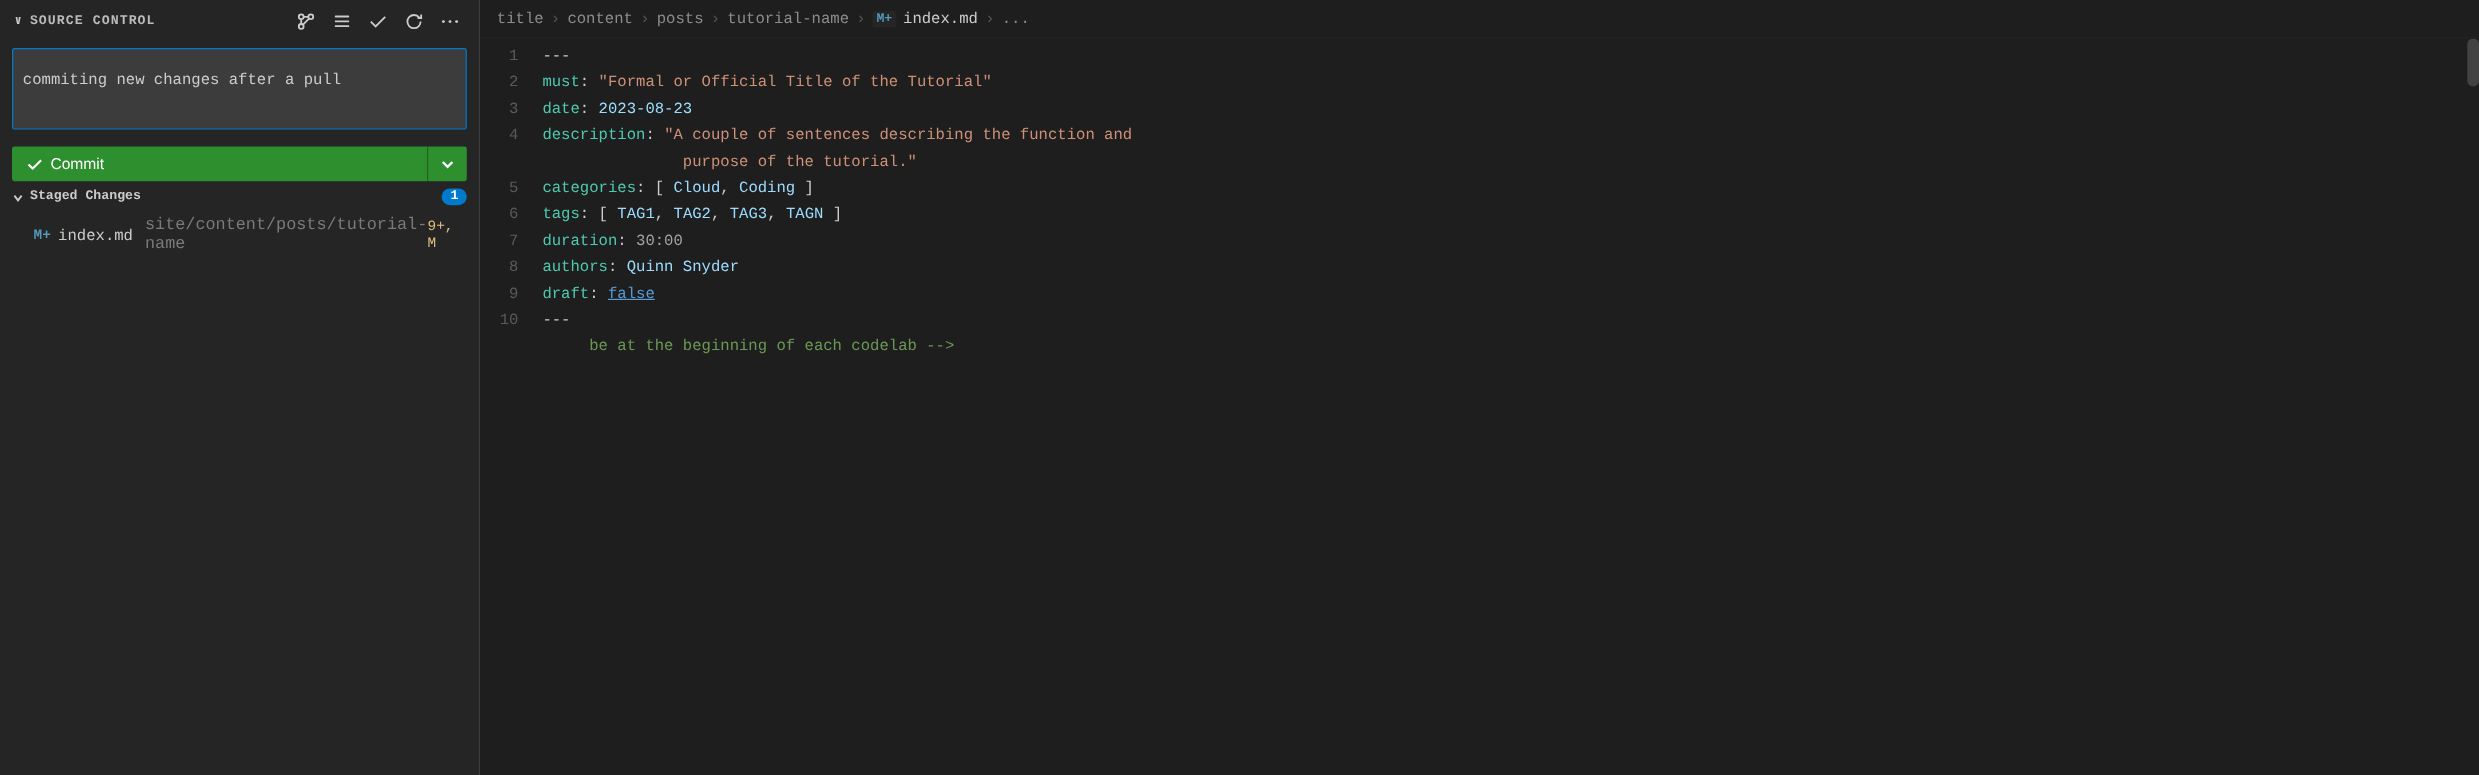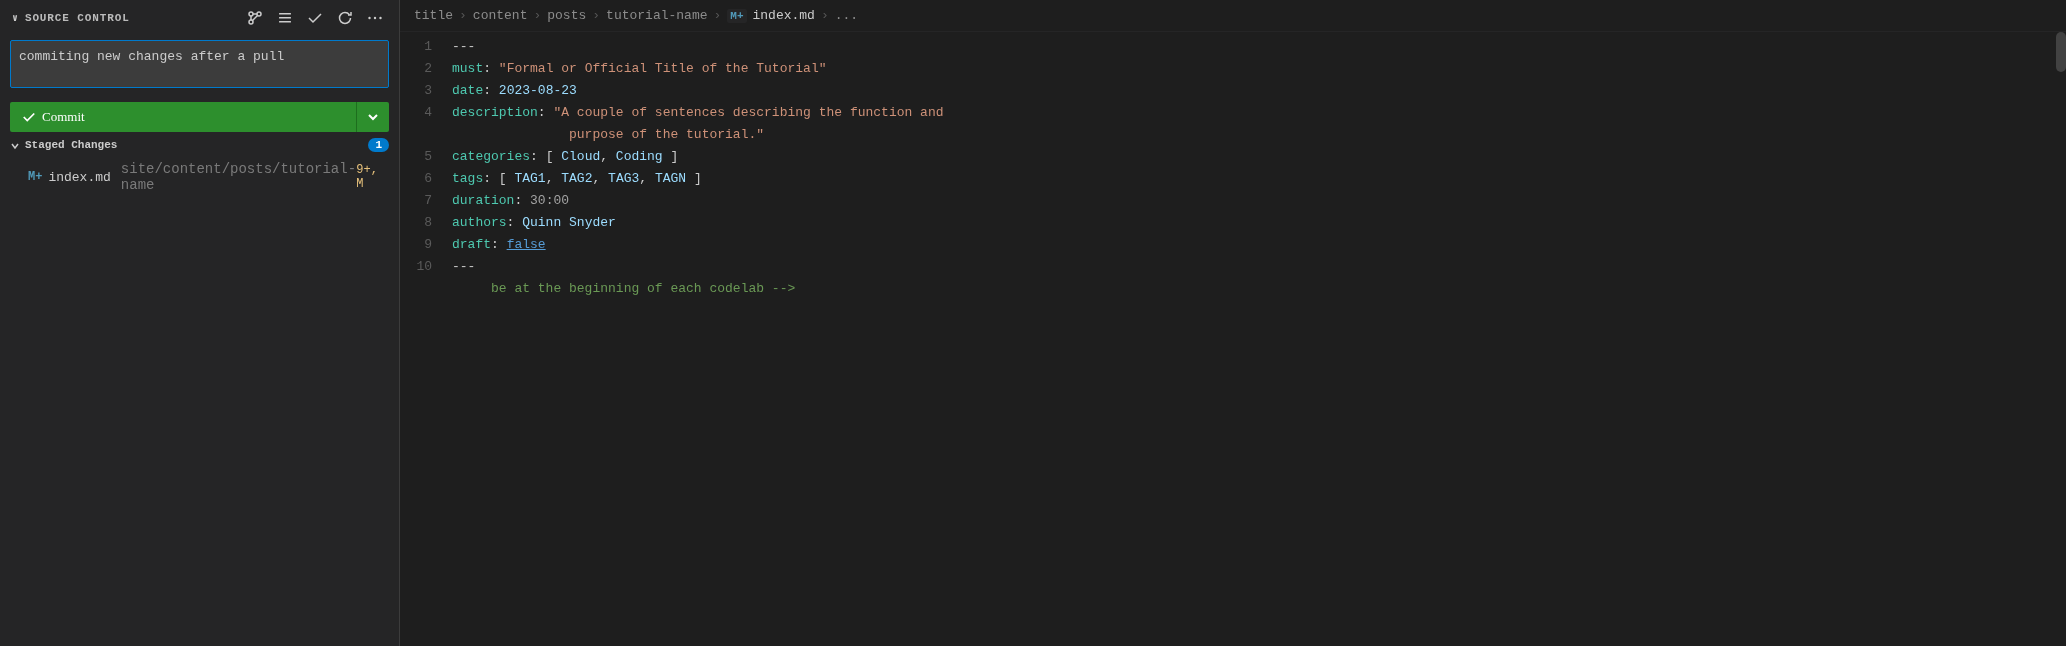--- a/index.html
+++ b/index.html
@@ -69,40 +69,40 @@
 
     .commit-input-area {
       padding: 4px 10px 6px 10px;
     }
 
     .commit-input {
       width: 100%;
       background: #3c3c3c;
       border: 1px solid #007acc;
       color: #cccccc;
-      padding: 8px 8px;
+      padding: 18px 8px;
       font-family: inherit;
       font-size: 13px;
       border-radius: 2px;
       outline: none;
       resize: none;
     }
 
     .commit-button-row {
       display: flex;
       margin: 4px 10px 0 10px;
     }
 
     .commit-btn-main {
       flex: 1;
       background: #2d8f2d;
       color: #ffffff;
       border: none;
       padding: 7px 12px;
-      font-family: Liberation Serif, serif;
+      font-family: Liberation Sans, sans-serif;
       font-size: 13px;
       cursor: pointer;
       border-radius: 2px 0 0 2px;
       display: flex;
       align-items: center;
       gap: 6px;
       font-weight: 500;
       text-align: center;
     }
 

